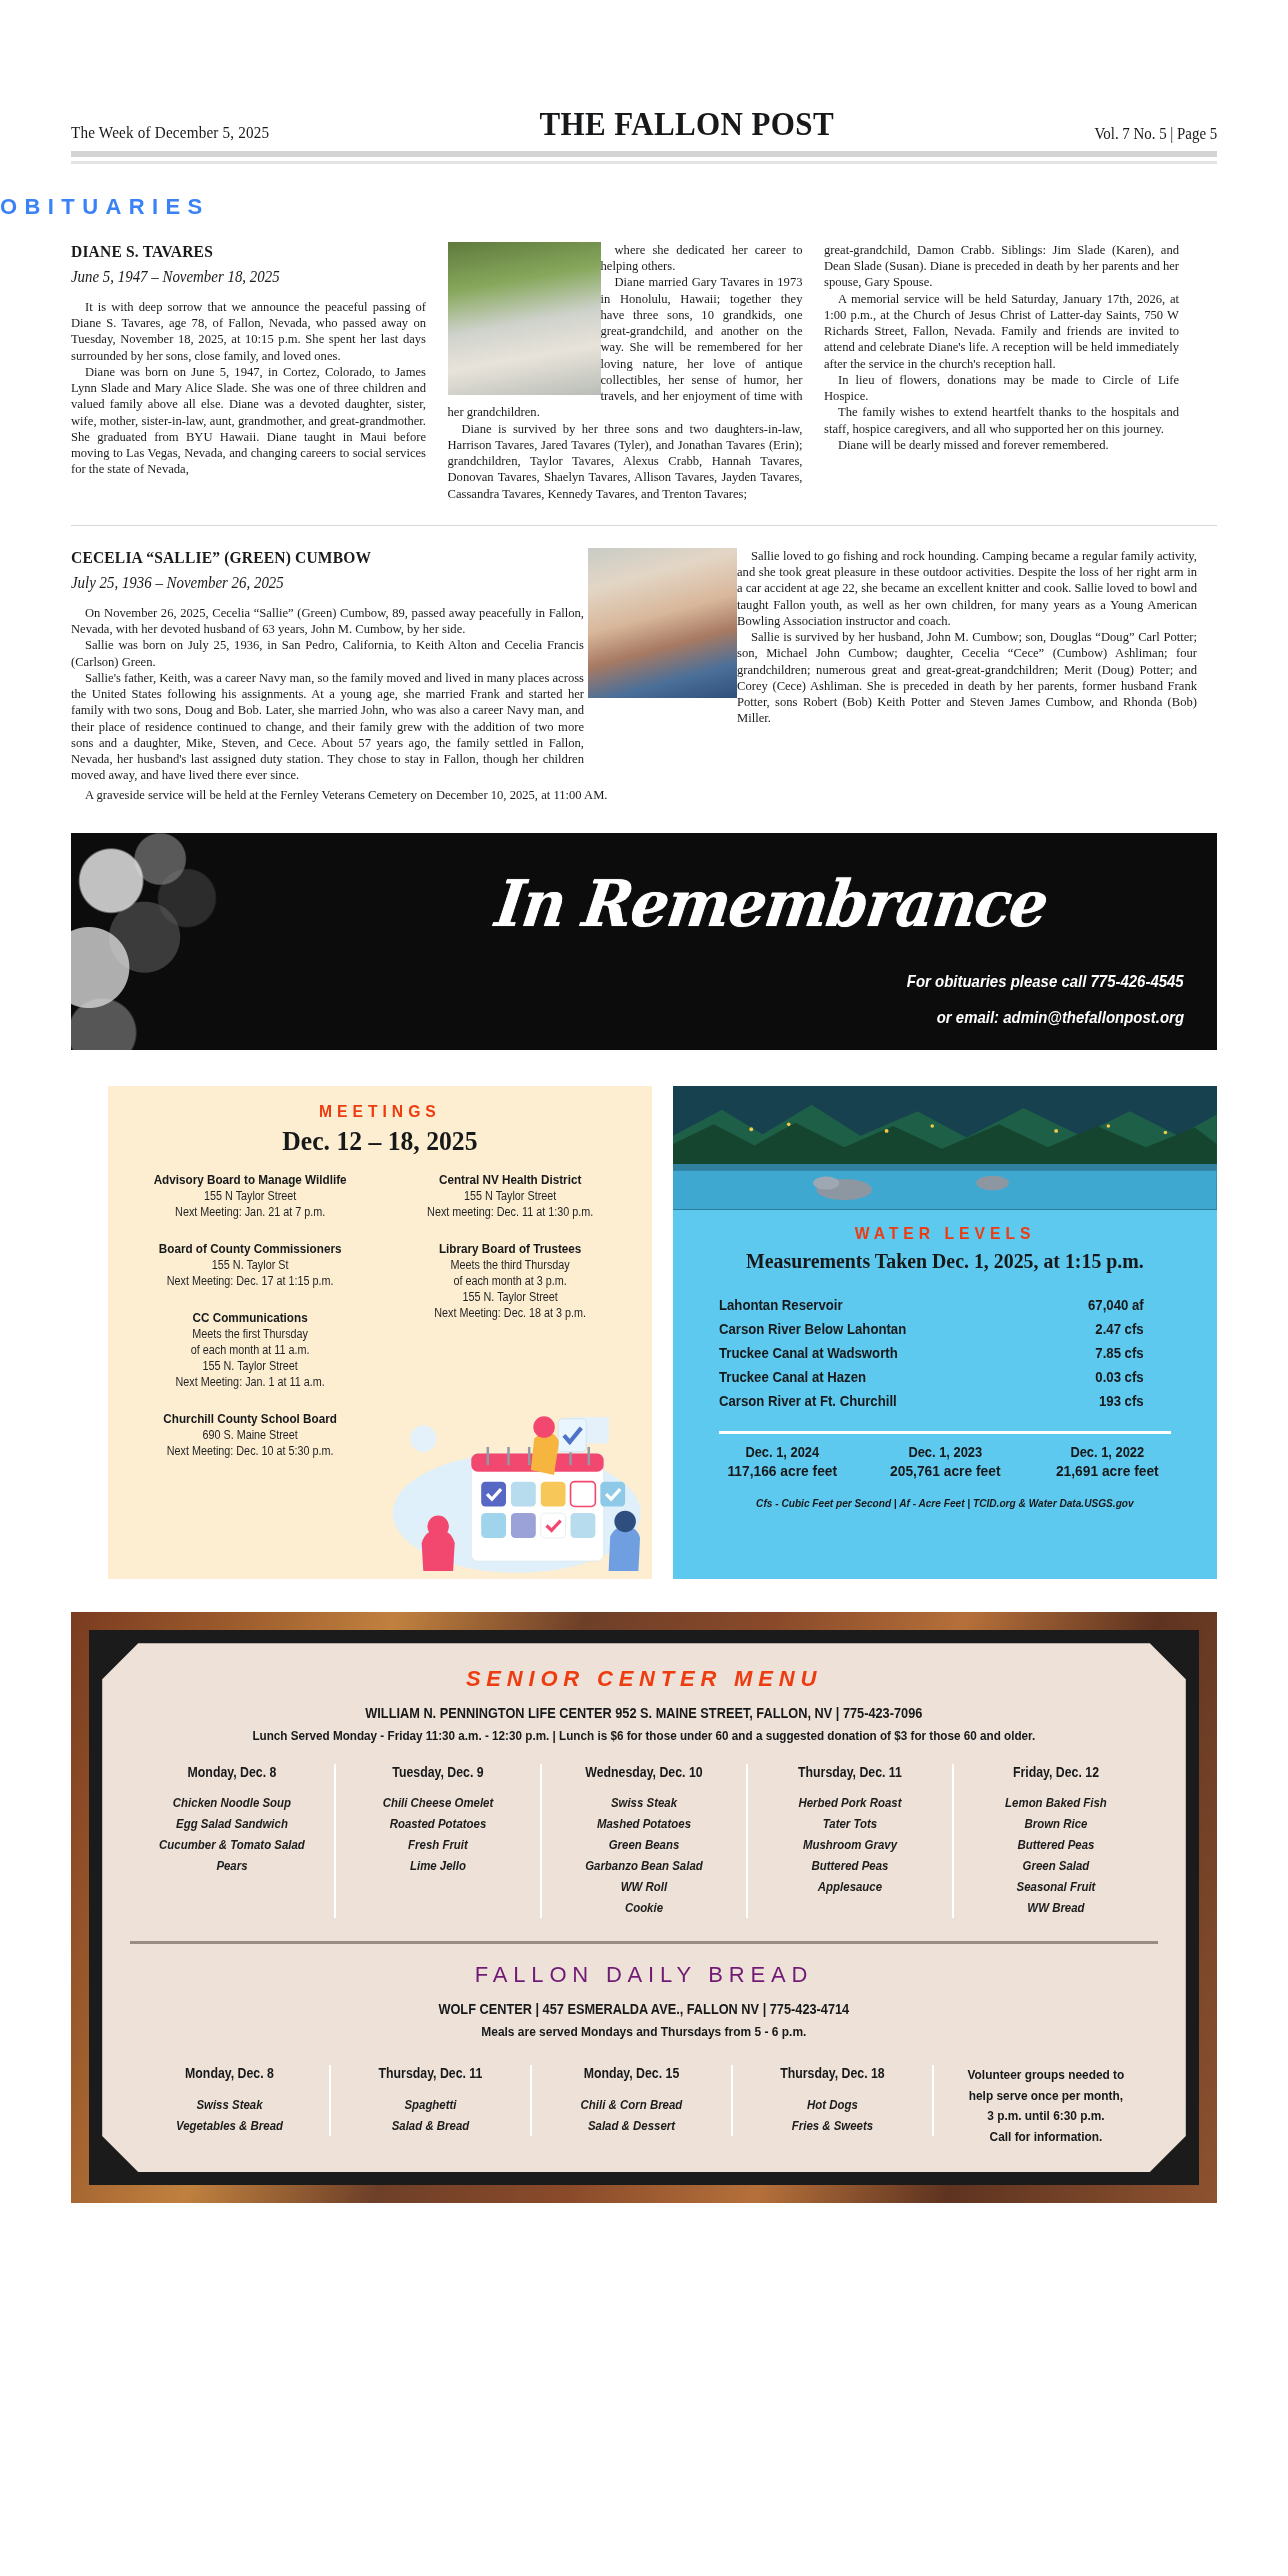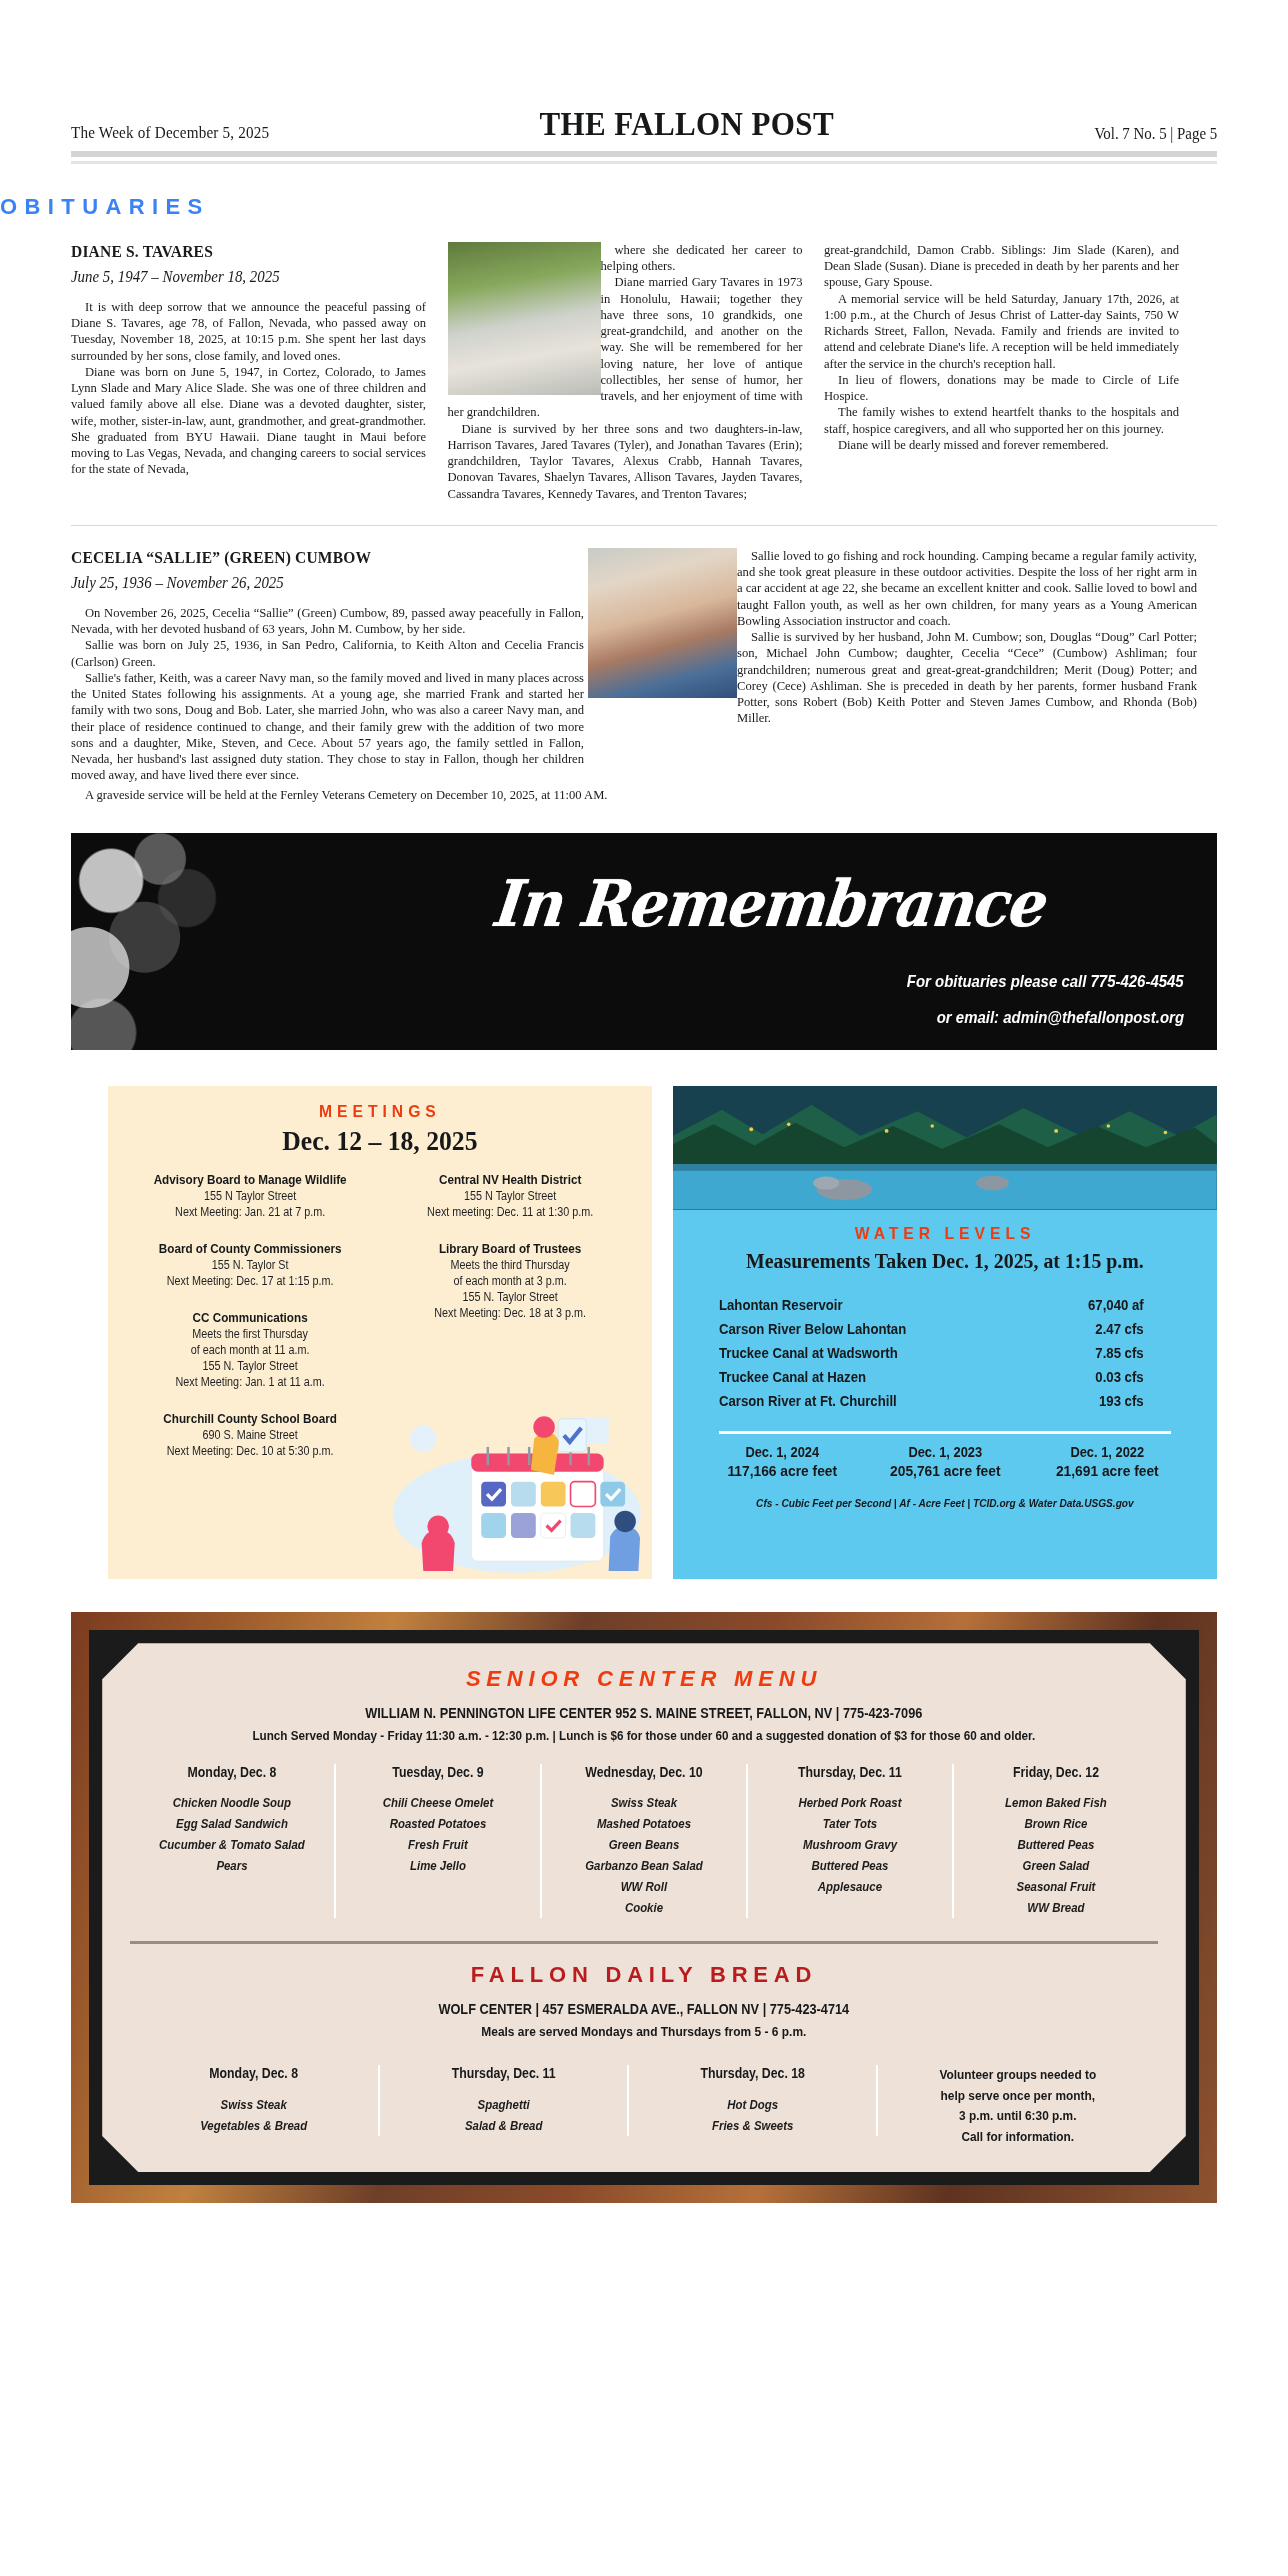--- a/index.html
+++ b/index.html
@@ -125,22 +125,22 @@
   .sc-hours{text-align:center;font-family:"Liberation Sans",sans-serif;font-weight:bold;
      font-size:13.6px;color:#16181a;margin-top:6.6px;transform:scaleX(.86);}
   .sc-days{display:flex;margin-top:21.5px;}
   .sc-day{flex:1;text-align:center;border-right:2.5px solid #fff;padding:0 5px;}
   .sc-day:last-child{border-right:none;}
   .sc-dname{font-family:"Liberation Sans",sans-serif;font-weight:bold;font-size:14px;
      color:#16181a;transform:scaleX(.88);}
   .sc-items{margin-top:11.6px;font-family:"Liberation Sans",sans-serif;font-style:italic;
      font-weight:bold;font-size:13px;color:#1c1c1c;line-height:1.62;transform:scaleX(.88);}
   .food-divider{height:2.5px;background:#9a8c80;margin:23px 0 18px 0;}
-  .fb-kicker{text-align:center;color:#b91c1c;font-family:"Liberation Sans",sans-serif;
-     font-weight:bold;font-size:22px;letter-spacing:5.8px;}
+  .fb-kicker{text-align:center;color:#701a75;font-family:"Liberation Sans",sans-serif;
+     font-weight:normal;font-size:22px;letter-spacing:5.8px;}
   .fb-addr{text-align:center;font-family:"Liberation Sans",sans-serif;font-weight:bold;
      font-size:14.5px;color:#16181a;margin-top:13.2px;transform:scaleX(.88);}
   .fb-hours{text-align:center;font-family:"Liberation Sans",sans-serif;font-weight:bold;
      font-size:13.6px;color:#16181a;margin-top:6.6px;transform:scaleX(.88);}
   .fb-days{display:flex;margin-top:26.5px;align-items:flex-start;}
   .fb-day{flex:1;text-align:center;border-right:2.5px solid #fff;padding:0 5px;}
   .fb-day:last-child{border-right:none;}
   .fb-dname{font-family:"Liberation Sans",sans-serif;font-weight:bold;font-size:14px;
      color:#16181a;transform:scaleX(.88);}
   .fb-items{margin-top:13.2px;font-family:"Liberation Sans",sans-serif;font-style:italic;
@@ -448,20 +448,27 @@
               </div>
             </div>
             <div class="fb-day">
               <div class="fb-dname">Thursday, Dec. 11</div>
               <div class="fb-items">
                 <div>Spaghetti</div>
                 <div>Salad &amp; Bread</div>
               </div>
             </div>
             <div class="fb-day">
+              <div class="fb-dname">Monday, Dec. 15</div>
+              <div class="fb-items">
+                <div>Chili &amp; Corn Bread</div>
+                <div>Salad &amp; Dessert</div>
+              </div>
+            </div>
+            <div class="fb-day">
               <div class="fb-dname">Thursday, Dec. 18</div>
               <div class="fb-items">
                 <div>Hot Dogs</div>
                 <div>Fries &amp; Sweets</div>
               </div>
             </div>
             <div class="fb-vol">
               <div>Volunteer groups needed to</div>
               <div>help serve once per month,</div>
               <div>3 p.m. until 6:30 p.m.</div>

